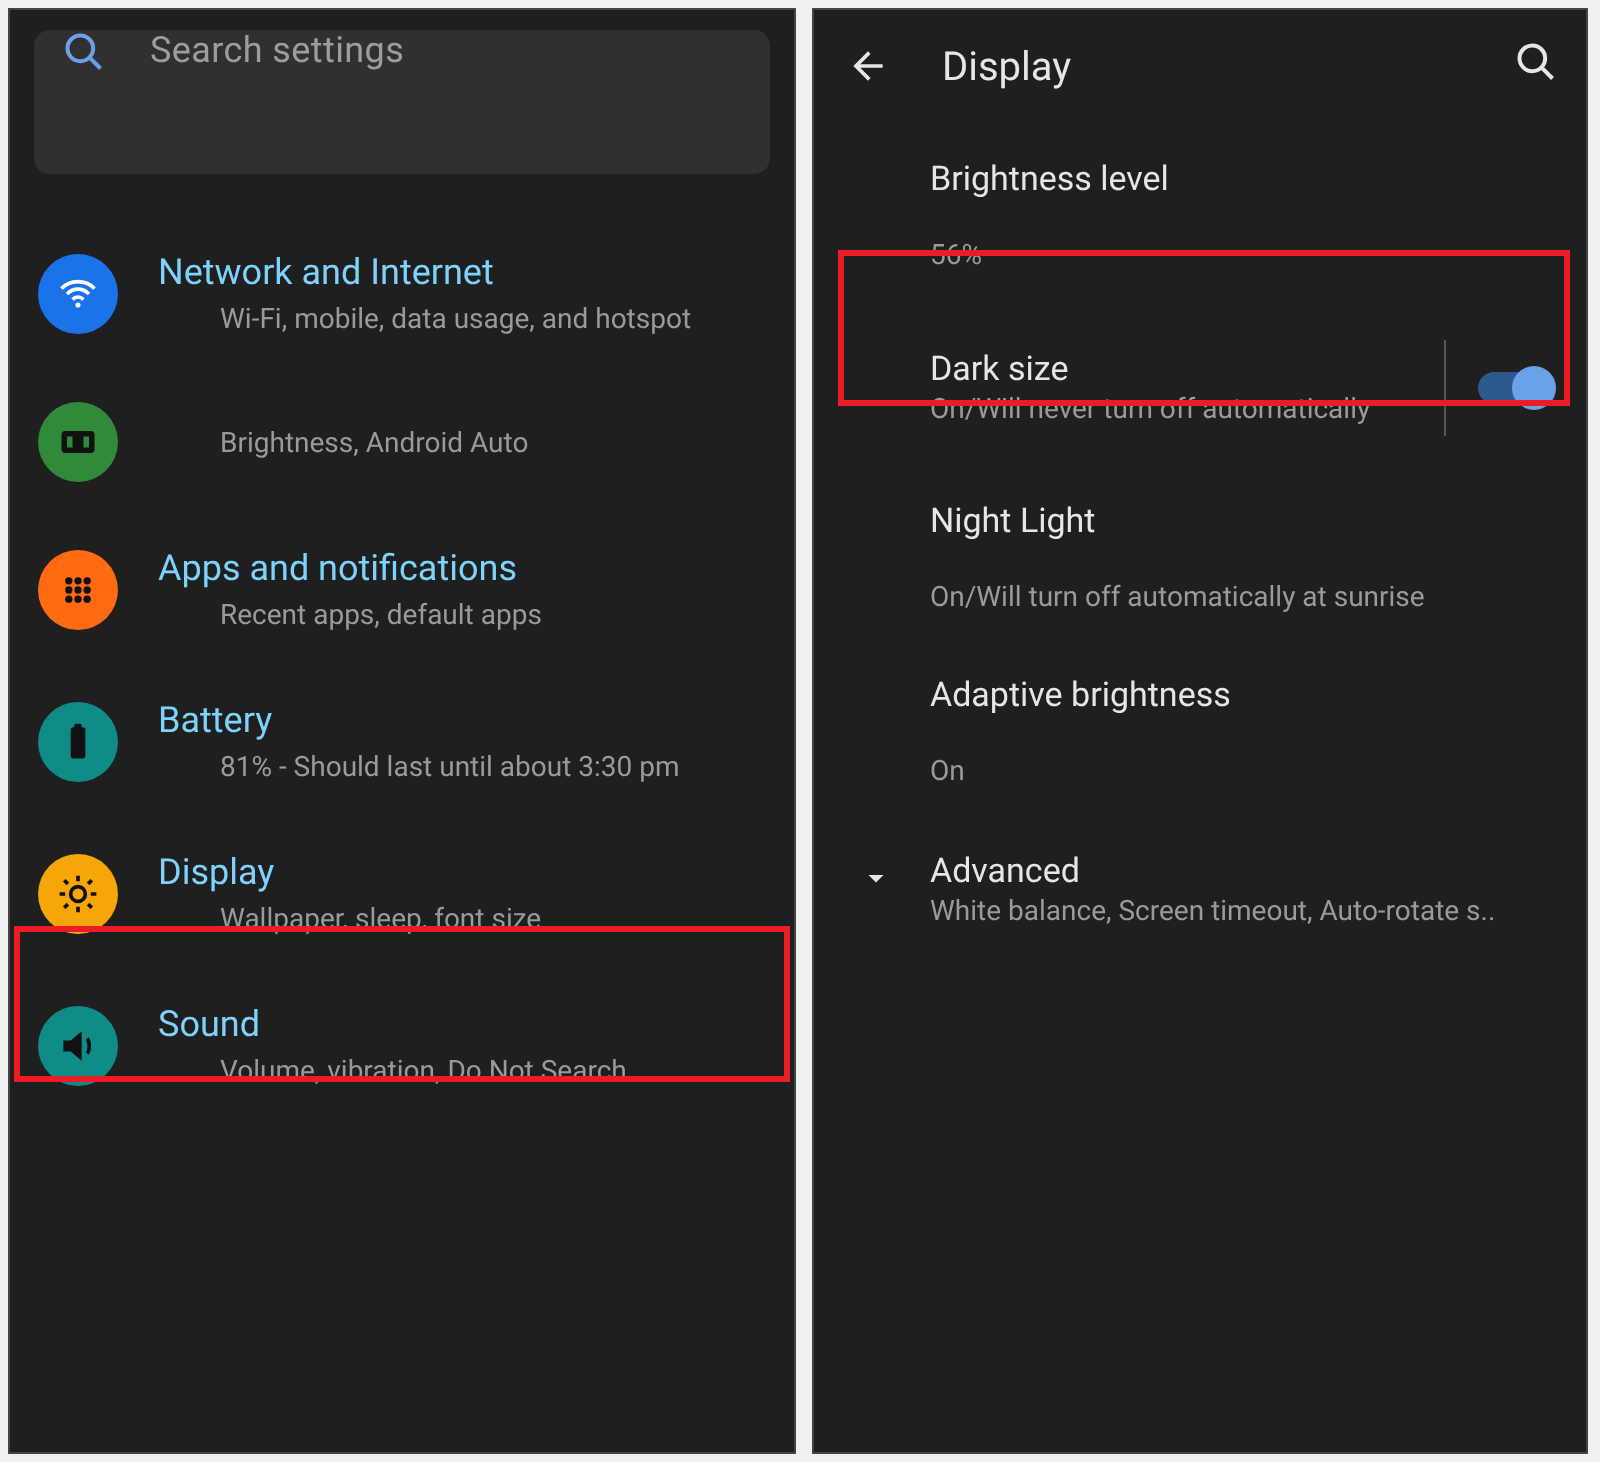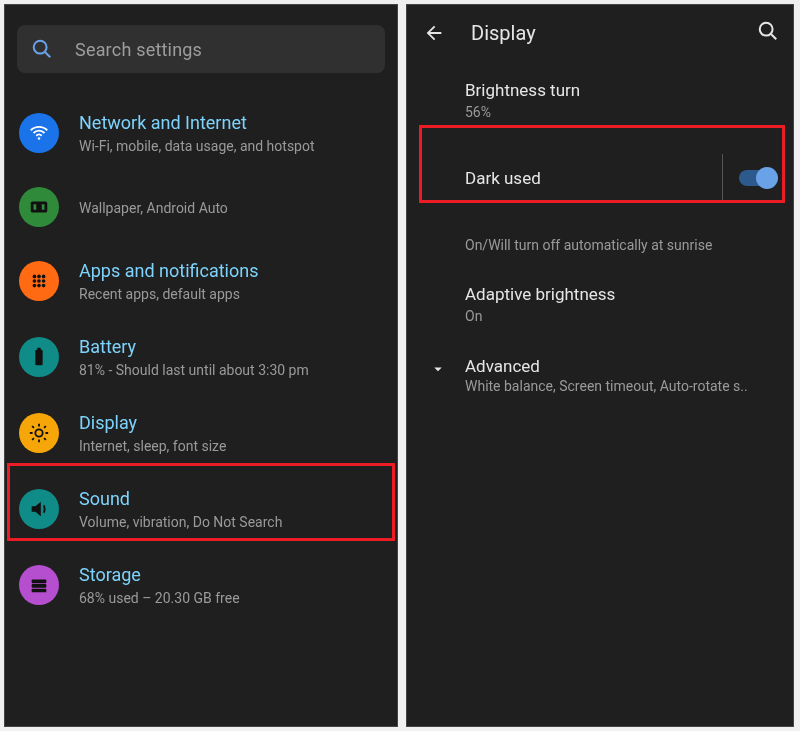--- a/index.html
+++ b/index.html
@@ -17,26 +17,26 @@
     height: 723px;
     position: relative;
     overflow: hidden;
     border: 1px solid #444;
   }
   .screen-left { width: 394px; }
   .screen-right { width: 388px; }
 
   
   .search-bar {
-    margin: 20px 12px 8px 12px;
-    height: 48px;
+    margin: 10px 12px 8px 12px;
+    height: 72px;
     background: #303030;
     border-radius: 8px;
     display: flex;
-    align-items: center;
+    align-items: flex-start;
     padding: 0 14px;
   }
   .search-bar svg { width: 22px; height: 22px; fill: none; stroke: #6aa2e8; stroke-width: 2.2; flex: 0 0 auto; margin-right: 22px;}
   .search-bar .placeholder { color: #9d9d9d; font-size: 18px; letter-spacing: 0.2px; }
 
   
   .settings-list { padding-top: 14px; }
   .setting-row {
     display: flex;
     align-items: center;
@@ -44,21 +44,21 @@
   }
   .setting-icon {
     width: 40px; height: 40px;
     border-radius: 50%;
     display: flex; align-items: center; justify-content: center;
     flex: 0 0 40px;
     margin-right: 20px;
   }
   .setting-icon svg { width: 22px; height: 22px; }
   .setting-text .title { color: #7dd3fc; font-size: 18px; line-height: 24px; font-weight: 400; }
-  .setting-text .subtitle { color: #9a9a9a; font-size: 14px; line-height: 18px; margin-top: 2px; }
+  .setting-text .subtitle { color: #9a9a9a; font-size: 14px; line-height: 18px; margin-top: 2px; margin-left: 31px; }
 
   .ic-network { background: #1a73e8; }
   .ic-devices { background: #2f8b3a; }
   .ic-apps    { background: #ff6a13; }
   .ic-battery { background: #0f8b88; }
   .ic-display { background: #f6a609; }
   .ic-sound   { background: #0f8b88; }
   .ic-storage { background: #b54fcf; }
 
   .highlight-box-left {
@@ -80,21 +80,21 @@
   .header .back svg { width: 22px; height: 22px; fill: #e6e6e6; }
   .header .title { color: #e6e6e6; font-size: 20px; margin-left: 24px; flex: 1; }
   .header .search-icn svg { width: 22px; height: 22px; fill: none; stroke: #e6e6e6; stroke-width: 2.2; }
 
   .display-list { padding-top: 4px; }
   .display-row {
     padding: 14px 20px 14px 58px;
     position: relative;
   }
   .display-row .title { color: #e6e6e6; font-size: 17px; line-height: 22px; }
-  .display-row .subtitle { color: #9a9a9a; font-size: 14px; line-height: 19px; margin-top: 2px; }
+  .display-row .subtitle { color: #9a9a9a; font-size: 14px; line-height: 19px; margin-top: 18px; }
 
   .toggle-row {
     display: flex; align-items: center;
     padding: 18px 18px 18px 58px;
   }
   .toggle-row .txt { flex: 1; padding-right: 10px; }
   .toggle-divider { width: 1px; height: 48px; background: #555; margin: 0 16px 0 6px; }
   .toggle {
     width: 36px; height: 16px; background: #2c5a8c; border-radius: 10px; position: relative;
   }
@@ -153,21 +153,21 @@
 
     <div class="setting-row">
       <div class="setting-icon ic-devices">
         <svg viewBox="0 0 24 24" fill="#111">
             <rect x="3" y="6" width="18" height="12" rx="2"></rect>
             <rect x="6" y="9" width="3" height="6" fill="#2f8b3a"></rect>
             <rect x="15" y="9" width="3" height="6" fill="#2f8b3a"></rect>
           </svg>
       </div>
       <div class="setting-text">
-        <div class="subtitle">Wallpaper, Android Auto</div>
+        <div class="subtitle">Brightness, Android Auto</div>
       </div>
     </div>
 
     <div class="setting-row">
       <div class="setting-icon ic-apps">
         <svg viewBox="0 0 24 24" fill="#111">
             <circle cx="7" cy="7" r="2"></circle>
             <circle cx="12" cy="7" r="2"></circle>
             <circle cx="17" cy="7" r="2"></circle>
             <circle cx="7" cy="12" r="2"></circle>
@@ -199,50 +199,37 @@
 
     <div class="setting-row">
       <div class="setting-icon ic-display">
         <svg viewBox="0 0 24 24" fill="none" stroke="#111" stroke-width="2">
             <circle cx="12" cy="12" r="4"></circle>
             <path d="M12 2v3M12 19v3M2 12h3M19 12h3M4.5 4.5l2 2M17.5 17.5l2 2M4.5 19.5l2-2M17.5 6.5l2-2"></path>
           </svg>
       </div>
       <div class="setting-text">
         <div class="title">Display</div>
-        <div class="subtitle">Internet, sleep, font size</div>
+        <div class="subtitle">Wallpaper, sleep, font size</div>
       </div>
     </div>
 
     <div class="setting-row">
       <div class="setting-icon ic-sound">
         <svg viewBox="0 0 24 24" fill="#111">
             <path d="M4 9v6h4l6 5V4l-6 5H4z"></path>
             <path d="M17 8c1.5 1.5 1.5 6.5 0 8" fill="none" stroke="#111" stroke-width="2"></path>
           </svg>
       </div>
       <div class="setting-text">
         <div class="title">Sound</div>
         <div class="subtitle">Volume, vibration, Do Not Search</div>
       </div>
     </div>
 
-    <div class="setting-row">
-      <div class="setting-icon ic-storage">
-        <svg viewBox="0 0 24 24" fill="#111">
-            <rect x="4" y="6" width="16" height="4" rx="1"></rect>
-            <rect x="4" y="11" width="16" height="4" rx="1"></rect>
-            <rect x="4" y="16" width="16" height="4" rx="1"></rect>
-          </svg>
-      </div>
-      <div class="setting-text">
-        <div class="title">Storage</div>
-        <div class="subtitle">68% used – 20.30 GB free</div>
-      </div>
-    </div>
 
   </div>
 
   <div class="highlight-box-left"></div>
 </div>
 
 <div class="screen screen-right">
 
   <div class="header">
     <div class="back">
@@ -255,33 +242,35 @@
       <svg viewBox="0 0 24 24">
           <circle cx="10" cy="10" r="7"></circle>
           <line x1="21" y1="21" x2="15.5" y2="15.5"></line>
         </svg>
     </div>
   </div>
 
   <div class="display-list">
 
     <div class="display-row">
-      <div class="title">Brightness turn</div>
+      <div class="title">Brightness level</div>
       <div class="subtitle">56%</div>
     </div>
 
     <div class="toggle-row">
       <div class="txt">
-        <div class="title" style="color:#e6e6e6;font-size:17px;">Dark used</div>
+        <div class="title" style="color:#e6e6e6;font-size:17px;">Dark size</div>
+        <div class="subtitle" style="color:#9a9a9a;font-size:14px;margin-top:2px;">On/Will never turn off automatically</div>
       </div>
       <div class="toggle-divider"></div>
       <div class="toggle"></div>
     </div>
 
     <div class="display-row">
+      <div class="title">Night Light</div>
       <div class="subtitle">On/Will turn off automatically at sunrise</div>
     </div>
 
     <div class="display-row">
       <div class="title">Adaptive brightness</div>
       <div class="subtitle">On</div>
     </div>
 
 
     <div class="advanced-row">

